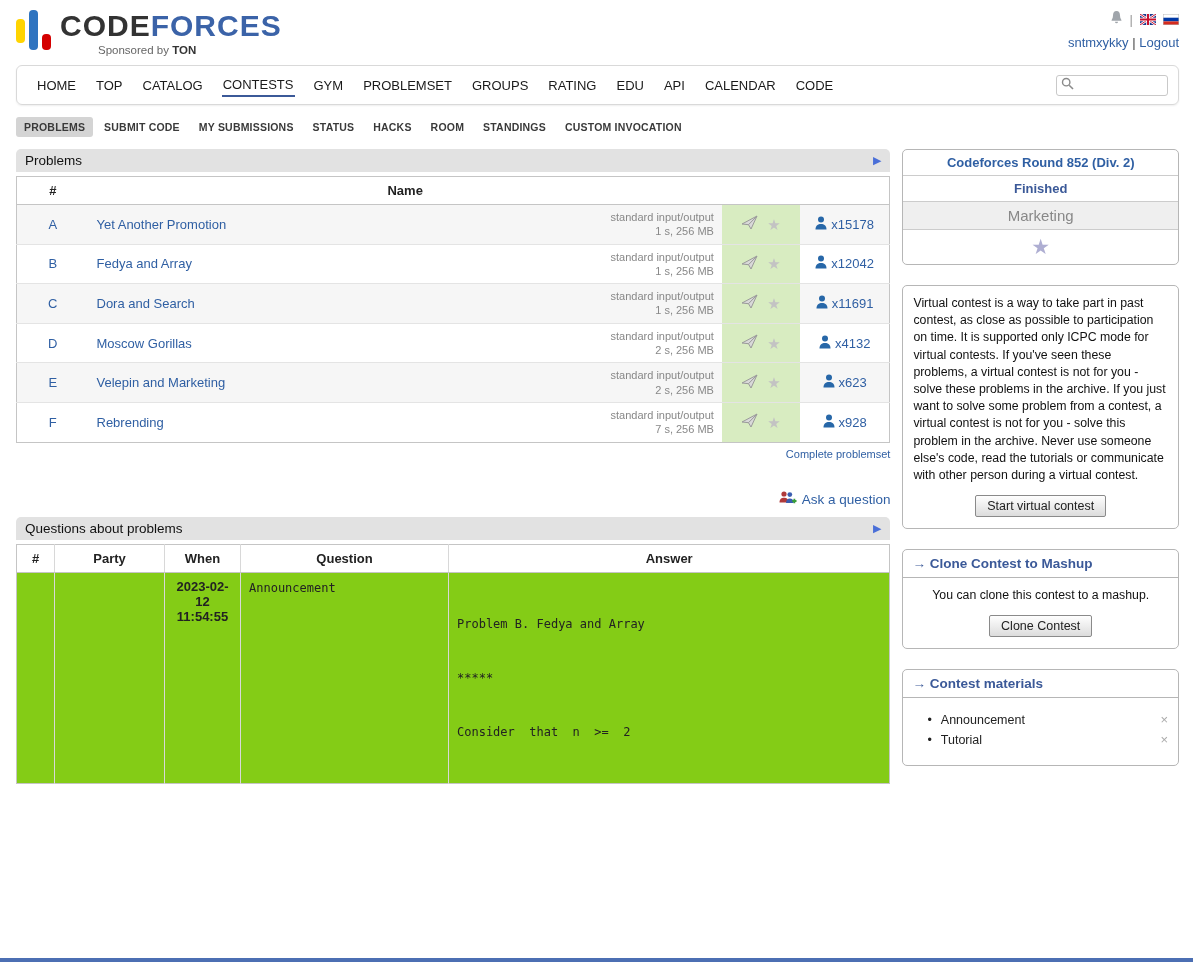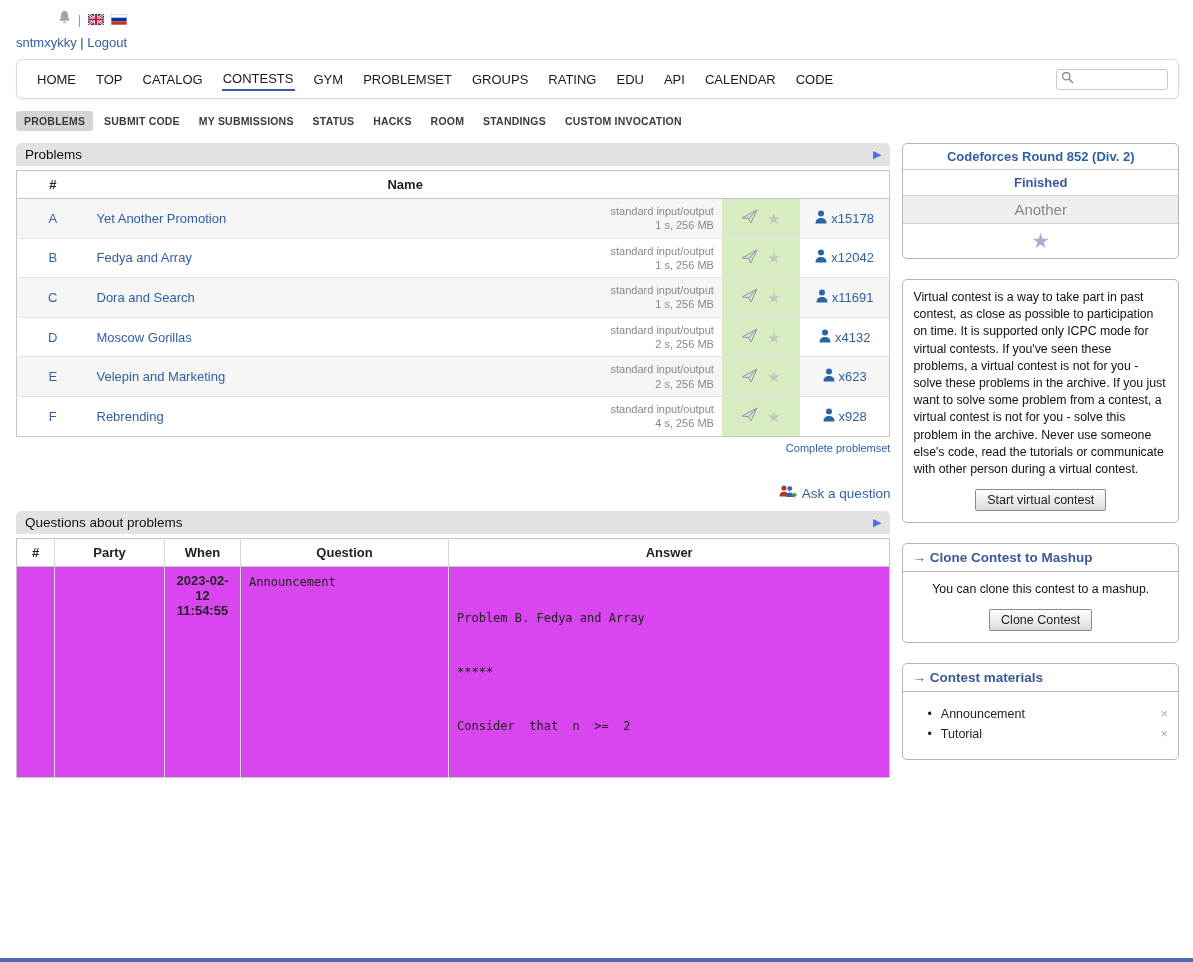--- a/index.html
+++ b/index.html
@@ -79,21 +79,21 @@
   .star-glyph { color: #c3c3c3; font-size: 15px; line-height: 1; }
   .solved-inner { display: inline-flex; align-items: center; gap: 4px; }
   .complete-row { text-align: right; margin-top: 5px; font-size: 11px; }
 
   .ask-row { text-align: right; margin: 30px 0 8px; }
   .ask-inner { display: inline-flex; align-items: center; gap: 5px; font-size: 13.5px; }
 
   
   .questions th, .questions td { border-right: 1px solid #d8d8d8; }
   .questions th:last-child, .questions td:last-child { border-right: 0; }
-  .questions td { padding: 6px 8px; vertical-align: top; background: #d946ef; }
+  .questions td { padding: 6px 8px; vertical-align: top; background: #84cc16; }
   .q-num { width: 38px; }
   .q-party { width: 110px; }
   .q-when { width: 76px; font-weight: bold; text-align: center; }
   .q-question { width: 208px; }
   .mono { font-family: "DejaVu Sans Mono", monospace; font-size: 12px; white-space: pre; line-height: 1.5; }
 
   
   .side-box { border: 1px solid #b6b6b6; border-radius: 5px; margin-bottom: 20px; background: #fff; overflow: hidden; }
   .contest-rows .row { text-align: center; padding: 5px 6px; border-top: 1px solid #ccc; }
   .contest-rows .row:first-child { border-top: 0; }
@@ -122,20 +122,31 @@
   .mat-close { color: #aaa; font-size: 13px; cursor: pointer; }
 
   .footer-bar { position: absolute; bottom: 0; left: 0; width: 100%; height: 4px; background: #4c6fb3; }
 </style>
 </head>
 <body>
 
 <div class="page">
 
   <header class="site-header">
+    <div class="logo-block">
+      <div class="logo-bars">
+        <div class="bar yellow"></div>
+        <div class="bar blue"></div>
+        <div class="bar red"></div>
+      </div>
+      <div>
+        <div class="logo-text"><span class="logo-code">CODE</span><span class="logo-forces">FORCES</span></div>
+        <div class="sponsored"><span>Sponsored by</span> <b>TON</b></div>
+      </div>
+    </div>
     <div class="header-right">
       <div class="lang-row">
         <span>
           <svg width="13" height="15" viewBox="0 0 13 15">
               <path d="M6.5 1 C4 1 3 3 3 5.5 C3 8.5 1.5 9.5 1.5 10.7 L11.5 10.7 C11.5 9.5 10 8.5 10 5.5 C10 3 9 1 6.5 1 Z M5 11.7 a1.5 1.6 0 0 0 3 0 Z" fill="#a0a5ab"></path>
             </svg>
         </span>
         <span class="divider">|</span>
         <span class="flag">
           <svg width="16" height="11" viewBox="0 0 16 11">
@@ -350,21 +361,21 @@
               <a>x623</a>
             </span></td>
           </tr>
           <tr>
             <td class="col-idx"><a>F</a></td>
             <td>
                 <div class="name-cell">
               <a>Rebrending</a>
               <div class="io-info">
                     <div>standard input/output</div>
-                    <div>4 s, 256 MB</div>
+                    <div>7 s, 256 MB</div>
                   </div>
             </div>
               </td>
             <td class="col-acts">
                 <div class="acts-inner">
               <span><svg width="17" height="15" viewBox="0 0 17 15">
                       <path d="M1 9 L16 1 L10 14 L7.5 9.7 Z M7.5 9.7 L16 1" fill="#d9d9d9" stroke="#9a9a9a" stroke-width="1" stroke-linejoin="round"></path>
                     </svg></span>
               <span class="star-glyph">★</span>
             </div>
@@ -428,21 +439,21 @@
       </table>
     </div>
 
     <aside class="sidebar">
 
       <div class="side-box contest-rows">
         <div class="row contest-title">
           <a>Codeforces Round 852 (Div. 2)</a>
         </div>
         <div class="row row-finished">Finished</div>
-        <div class="row row-practice">Another</div>
+        <div class="row row-practice">Marketing</div>
         <div class="row row-star">
           <span class="big-star">★</span>
         </div>
       </div>
 
       <div class="side-box">
         <div class="sidebox-body">Virtual contest is a way to take part in past contest, as close as possible to participation on time. It is supported only ICPC mode for virtual contests. If you've seen these problems, a virtual contest is not for you - solve these problems in the archive. If you just want to solve some problem from a contest, a virtual contest is not for you - solve this problem in the archive. Never use someone else's code, read the tutorials or communicate with other person during a virtual contest.</div>
         <div class="btn-row">
           <button class="cf-btn">Start virtual contest</button>
         </div>

